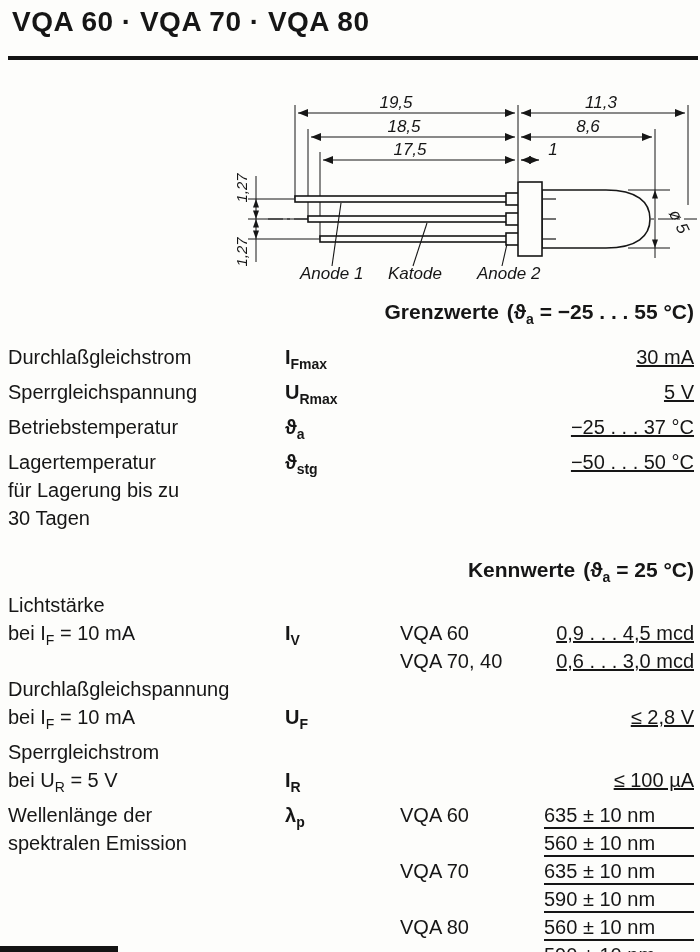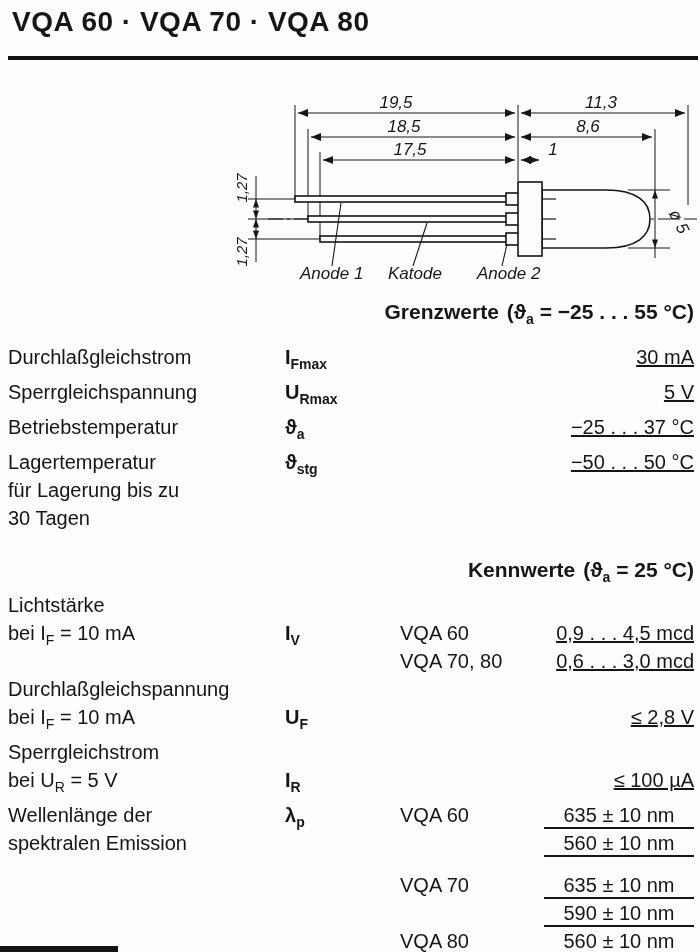--- a/index.html
+++ b/index.html
@@ -30,22 +30,22 @@
   .sec-heading.k { margin-top:26px; margin-bottom:2px; }
 
   .row { display:grid; grid-template-columns:277px 115px 1fr; }
   .c-param > div, .c-sym, .entry { line-height:28px; }
   .c-sym { font-weight:bold; }
   sub { font-size:14px; }
   .c-entries .entry { display:flex; }
   .c-variant { width:132px; flex:none; }
   .c-value { flex:1; text-align:right; white-space:nowrap;text-decoration:underline; }
   .pt1 { padding-top:28px; }
-  .u-line { display:inline-block; min-width:150px; line-height:24px; text-align:center; border-bottom:2px solid #161616; }
-  .wgroup.gap { margin-top:14px; }
+  .u-line { display:inline-block; min-width:150px; line-height:24px; text-align:left; border-bottom:2px solid #161616; }
+  .wgroup.gap { }
 </style>
 </head>
 <body>
 
 <div class="page">
 
   <h1 class="title">VQA 60 · VQA 70 · VQA 80</h1>
   <div class="title-rule"></div>
 
   <svg class="tech-drawing" width="700" height="215" viewBox="0 0 700 215">
@@ -195,21 +195,21 @@
         <div>Lichtstärke</div>
         <div><span>bei I</span><sub>F</sub><span> = 10 mA</span></div>
       </div>
       <div class="c-sym pt1"><span>I</span><sub>V</sub></div>
       <div class="c-entries pt1">
         <div class="entry">
             <span class="c-variant">VQA 60</span>
             <span class="c-value">0,9 . . . 4,5 mcd</span>
           </div>
         <div class="entry">
-            <span class="c-variant">VQA 70, 80</span>
+            <span class="c-variant">VQA 70, 40</span>
             <span class="c-value">0,6 . . . 3,0 mcd</span>
           </div>
       </div>
     </div>
 
     <div class="row">
       <div class="c-param">
         <div>Durchlaßgleichspannung</div>
         <div><span>bei I</span><sub>F</sub><span> = 10 mA</span></div>
       </div>

